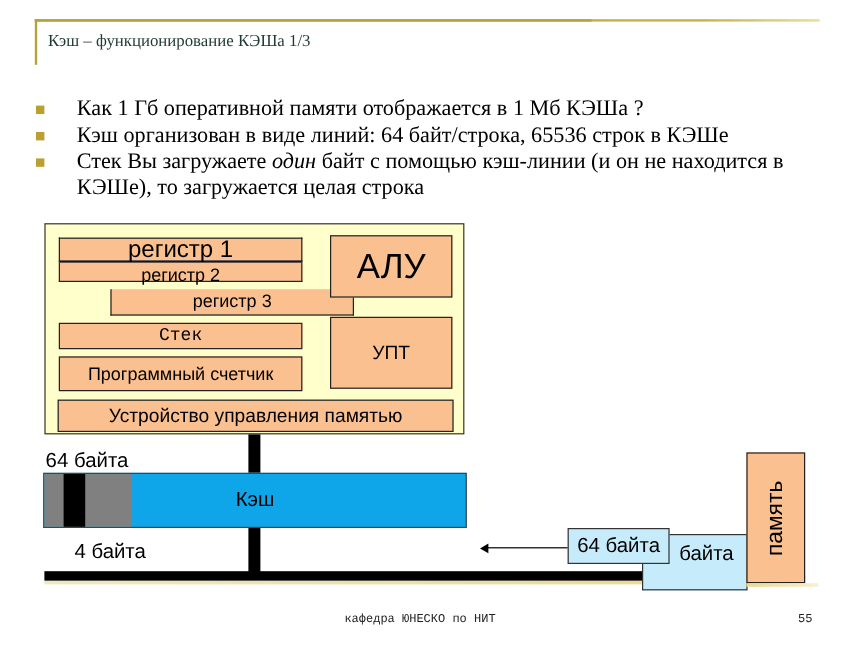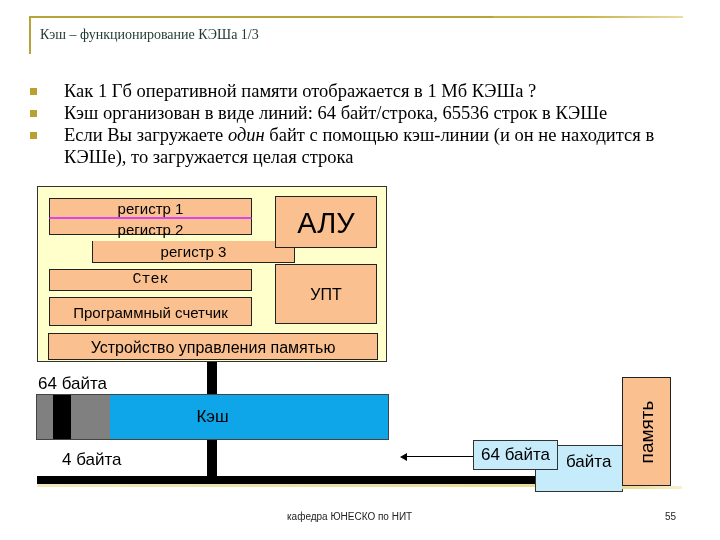--- a/index.html
+++ b/index.html
@@ -17,47 +17,47 @@
   .cpu { left:37px; top:186px; width:350px; height:176px; background:#ffffcc; border:1px solid #333; }
   .box { background:#fac090; border:1px solid #222; color:#000; text-align:center;
          font-family:"Liberation Sans", sans-serif; }
   .vbar { background:#000; }
   .cache { left:36px; top:394px; width:353px; height:46px; background:#0ea5e9; border:1px solid #444; }
   .memory { left:622px; top:377px; width:49px; height:109px; background:#fac090; border:1px solid #222; }
   .mem-label { position:absolute; left:50%; top:50%; transform:translate(-50%,-50%) rotate(-90deg);
                font-family:"Liberation Sans", sans-serif; font-size:19px; white-space:nowrap; }
   .bluebox { background:#c6ebfa; border:1px solid #333; font-family:"Liberation Sans", sans-serif; color:#000; }
   .lbl { font-family:"Liberation Sans", sans-serif; font-size:17px; color:#000; white-space:nowrap; }
-  .footer { font-family:Liberation Sans, sans-serif; font-size:10px; color:#222; }
+  .footer { font-family:Liberation Mono, monospace; font-size:10px; color:#222; }
 </style>
 </head>
 <body>
 
 <div class="abs title-line-ext"></div>
 <div class="abs title-frame"></div>
 <div class="abs title-text">Кэш – функционирование КЭШа 1/3</div>
 
 <div class="abs bullets">
   <div class="bullet">
     <span class="sq"></span>
     <span>Как 1 Гб оперативной памяти отображается в 1 Мб КЭШа ?</span>
   </div>
   <div class="bullet">
     <span class="sq"></span>
     <span>Кэш организован в виде линий: 64 байт/строка, 65536 строк в КЭШе</span>
   </div>
   <div class="bullet">
     <span class="sq"></span>
-    <span>Если Вы загружаете </span><em>один</em><span> байт с помощью кэш-линии (и он не находится в КЭШе), то загружается целая строка</span>
+    <span>Стек Вы загружаете </span><em>один</em><span> байт с помощью кэш-линии (и он не находится в КЭШе), то загружается целая строка</span>
   </div>
 </div>
 
 <div class="abs cpu"></div>
 
-<div class="abs box" style="left:49px;top:198px;width:203px;height:21px;font-size:15px;line-height:19px;border-bottom:2px solid #d946ef;"><span>регистр 1</span></div>
+<div class="abs box" style="left:49px;top:198px;width:203px;height:21px;font-size:20px;line-height:19px;border-bottom:2px solid #0f172a;"><span>регистр 1</span></div>
 <div class="abs box" style="left:49px;top:219px;width:203px;height:16px;font-size:15px;line-height:21px;border-top:none;"><span>регистр 2</span></div>
 <div class="abs box" style="left:49px;top:241px;width:203px;height:22px;font-size:15px;line-height:21px;border-top:none;margin-left:43px;"><span>регистр 3</span></div>
 
 <div class="abs box" style="left:49px;top:269px;width:203px;height:22px;font-size:15px;line-height:20px;font-family:Liberation Mono, monospace;"><span>Стек</span></div>
 <div class="abs box" style="left:49px;top:297px;width:203px;height:29px;font-size:15px;line-height:30px;"><span>Программный счетчик</span></div>
 
 <div class="abs box" style="left:275px;top:196px;width:102px;height:52px;font-size:29px;line-height:52px;"><span>АЛУ</span></div>
 <div class="abs box" style="left:275px;top:264px;width:102px;height:60px;font-size:16px;line-height:60px;"><span>УПТ</span></div>
 
 <div class="abs box" style="left:48px;top:333px;width:330px;height:27px;font-size:16px;line-height:27px;"><span>Устройство управления памятью</span></div>

